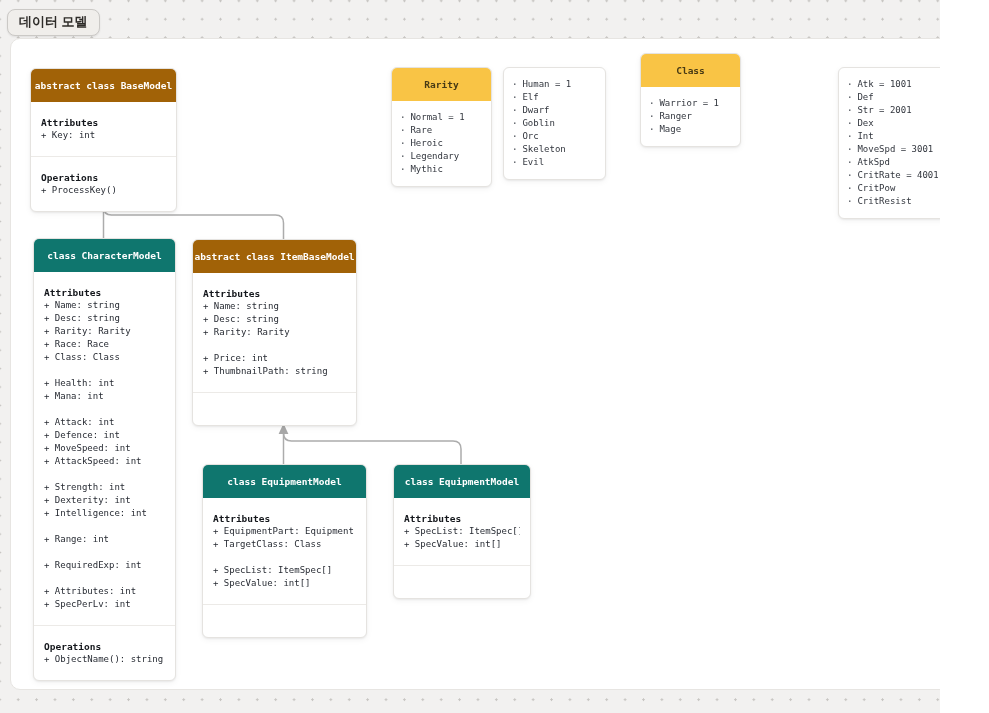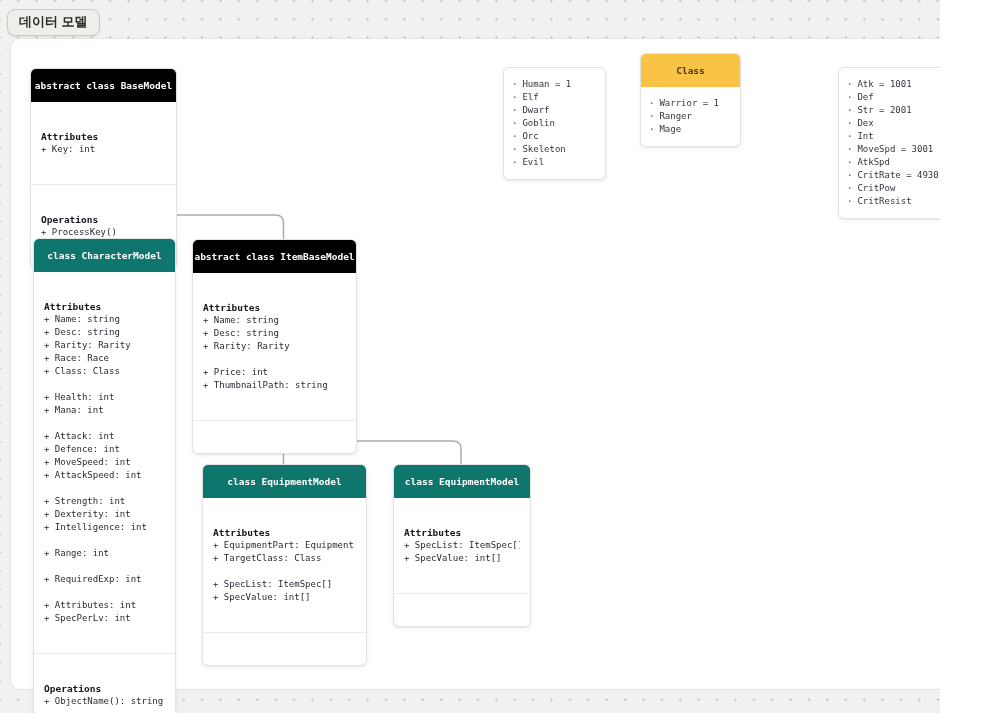--- a/index.html
+++ b/index.html
@@ -35,25 +35,25 @@
     background:#FFFFFF; border:1px solid #E5E3E0; border-radius:6px;
     box-shadow:0 1px 2px rgba(0,0,0,0.06), 0 2px 6px rgba(0,0,0,0.05);
   }
 
   .box-header {
     height:33px; line-height:33px; text-align:center;
     border-radius:5px 5px 0 0;
     font-weight:bold; font-size:9.5px; letter-spacing:0;
     white-space:nowrap; overflow:hidden;
   }
-  .box-header.abstract { background:#000000; color:#FFFFFF; }
+  .box-header.abstract { background:#a16207; color:#FFFFFF; }
   .box-header.cls      { background:#0f766e; color:#FFFFFF; }
   .box-header.enum     { background:#F9C445; color:#473A15; }
 
-  .box-section { padding:28px 10px; border-top:1px solid #ECEAE7; }
+  .box-section { padding:14px 10px; border-top:1px solid #ECEAE7; }
   .box-section.first { border-top:none; }
   .box-section.empty { height:33px; padding:0; }
 
   .section-title { font-weight:bold; font-size:9.5px; line-height:13px; color:#14171C; white-space:pre; }
   .line { font-size:9px; line-height:13px; height:13px; color:#272B33; white-space:pre; overflow:hidden; }
 
   .enum-items { padding:10px 8px; }
   .enum-item { font-size:9px; line-height:13px; height:13px; color:#32363E; white-space:pre; overflow:hidden; }
   .enum-item::before { content:"·"; color:#6B6F76; margin-right:5px; font-weight:bold; }
 
@@ -183,20 +183,30 @@
     <div class="box-section first">
       <div class="section-title">Attributes</div>
       <div>
           <div class="line">+ SpecList: ItemSpec[]</div>
           <div class="line">+ SpecValue: int[]</div>
         </div>
     </div>
     <div class="box-section empty"></div>
   </div>
 
+  <div class="box" id="box-rarity">
+    <div class="box-header enum">Rarity</div>
+    <div class="enum-items">
+        <div class="enum-item">Normal = 1</div>
+        <div class="enum-item">Rare</div>
+        <div class="enum-item">Heroic</div>
+        <div class="enum-item">Legendary</div>
+        <div class="enum-item">Mythic</div>
+      </div>
+  </div>
 
   <div class="box" id="box-race">
     <div class="enum-items">
         <div class="enum-item">Human = 1</div>
         <div class="enum-item">Elf</div>
         <div class="enum-item">Dwarf</div>
         <div class="enum-item">Goblin</div>
         <div class="enum-item">Orc</div>
         <div class="enum-item">Skeleton</div>
         <div class="enum-item">Evil</div>
@@ -215,19 +225,19 @@
 
   <div class="box" id="box-item-spec">
     <div class="enum-items">
         <div class="enum-item">Atk = 1001</div>
         <div class="enum-item">Def</div>
         <div class="enum-item">Str = 2001</div>
         <div class="enum-item">Dex</div>
         <div class="enum-item">Int</div>
         <div class="enum-item">MoveSpd = 3001</div>
         <div class="enum-item">AtkSpd</div>
-        <div class="enum-item">CritRate = 4930</div>
+        <div class="enum-item">CritRate = 4001</div>
         <div class="enum-item">CritPow</div>
         <div class="enum-item">CritResist</div>
       </div>
   </div>
 
 </div>
 
 </body></html>

